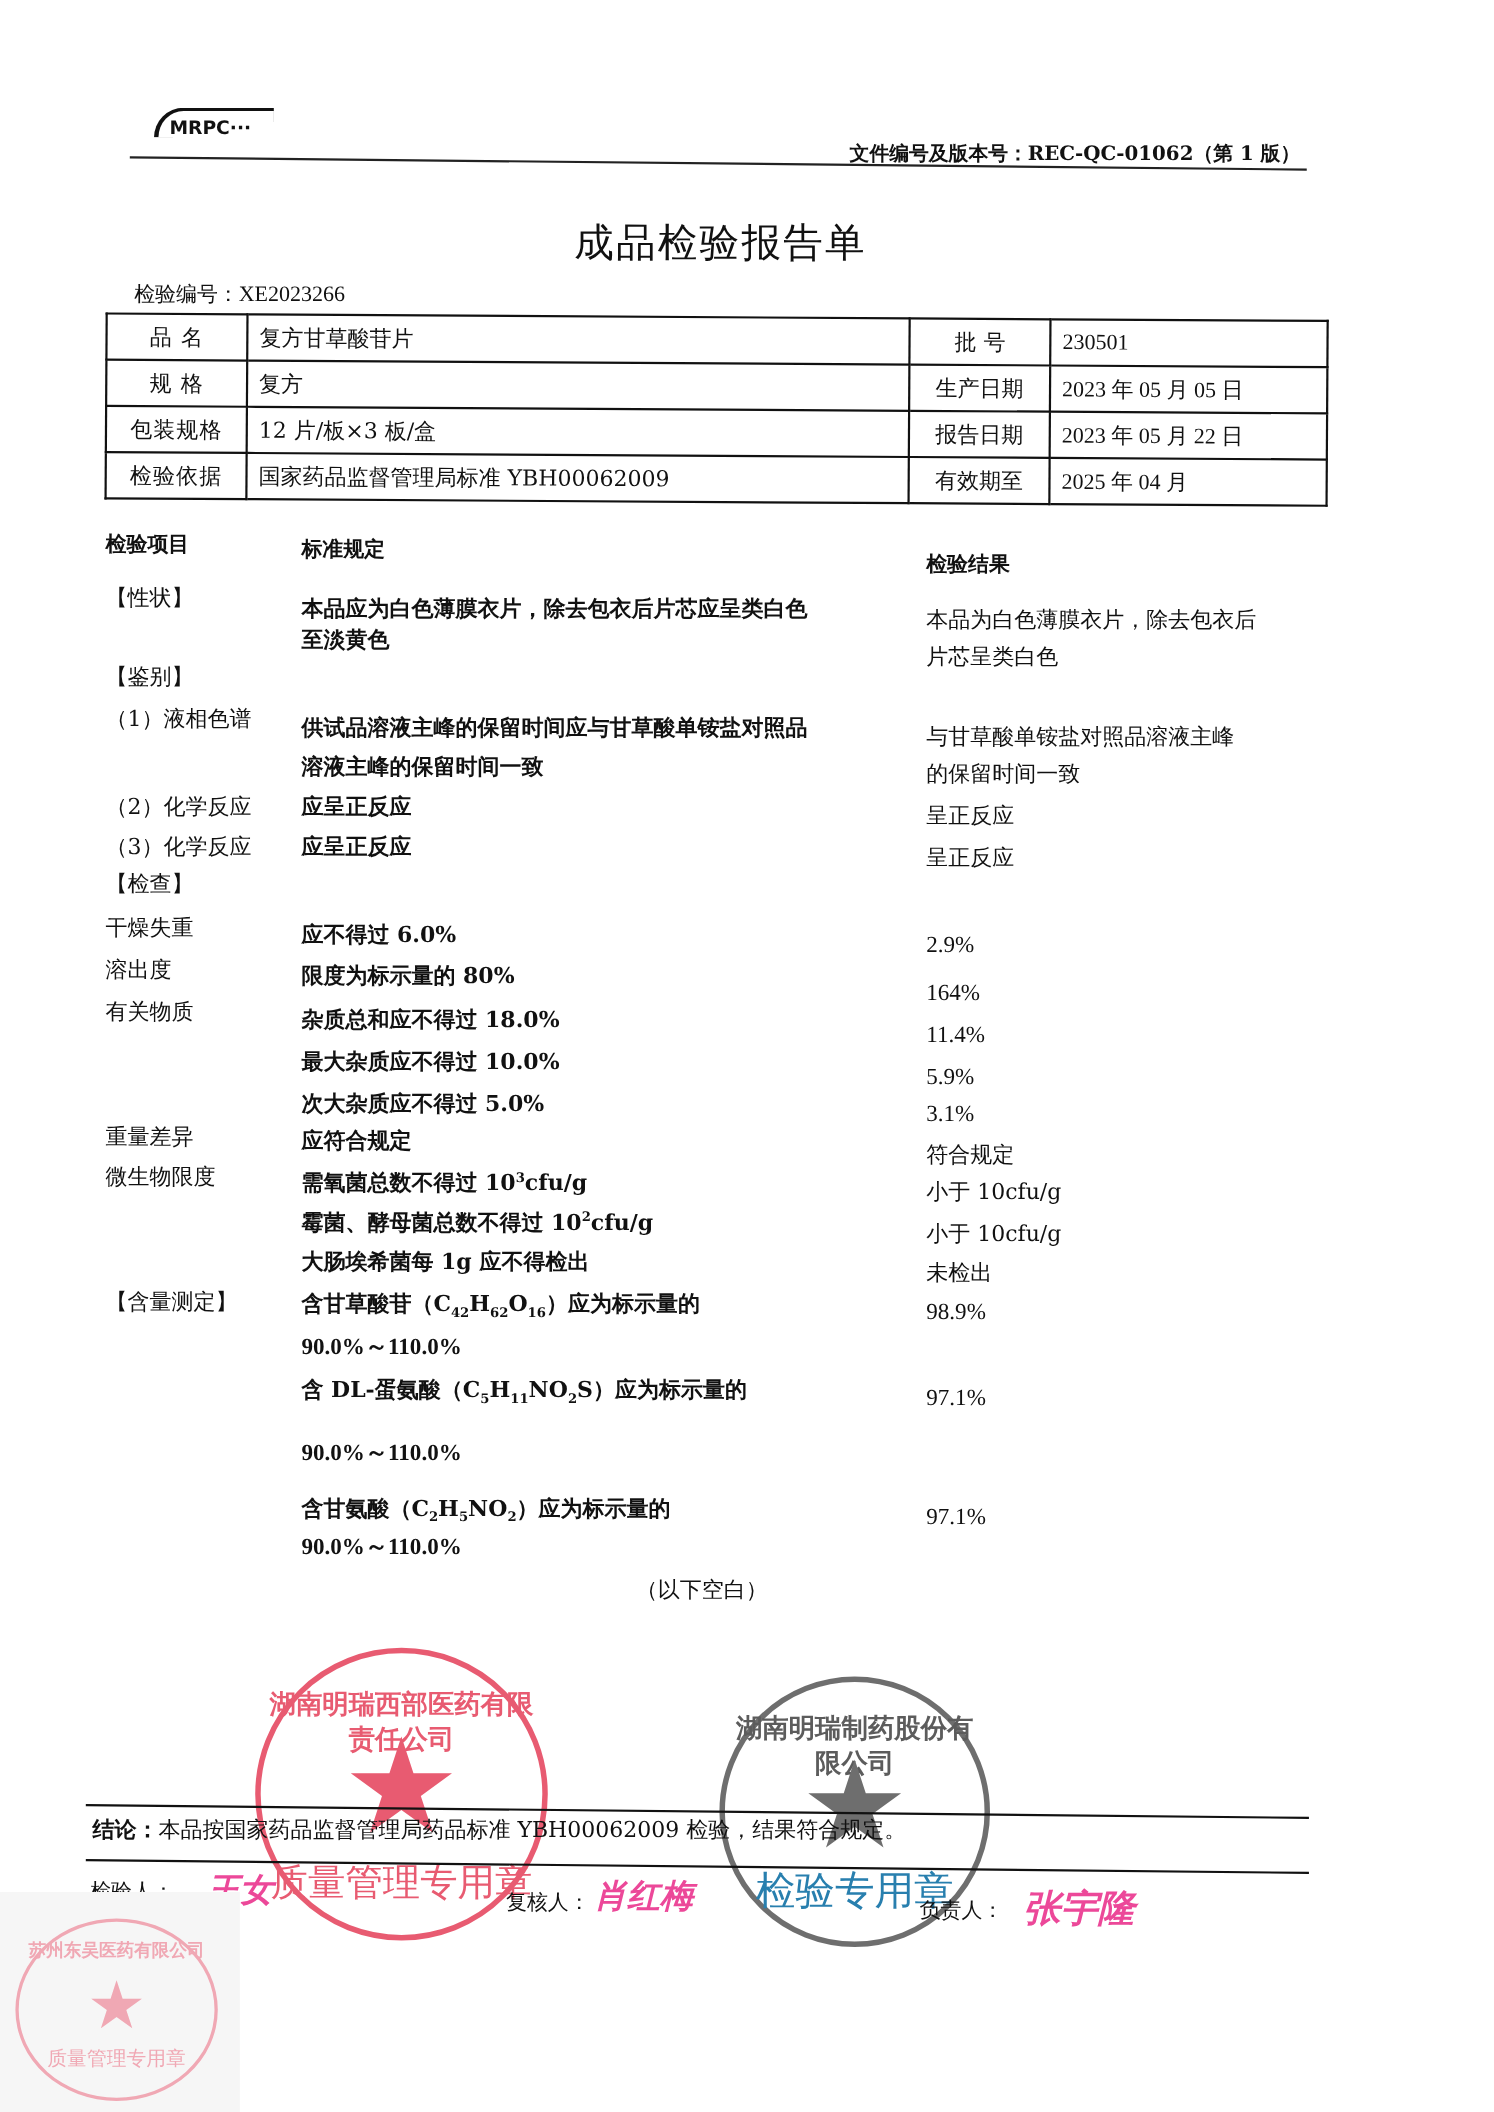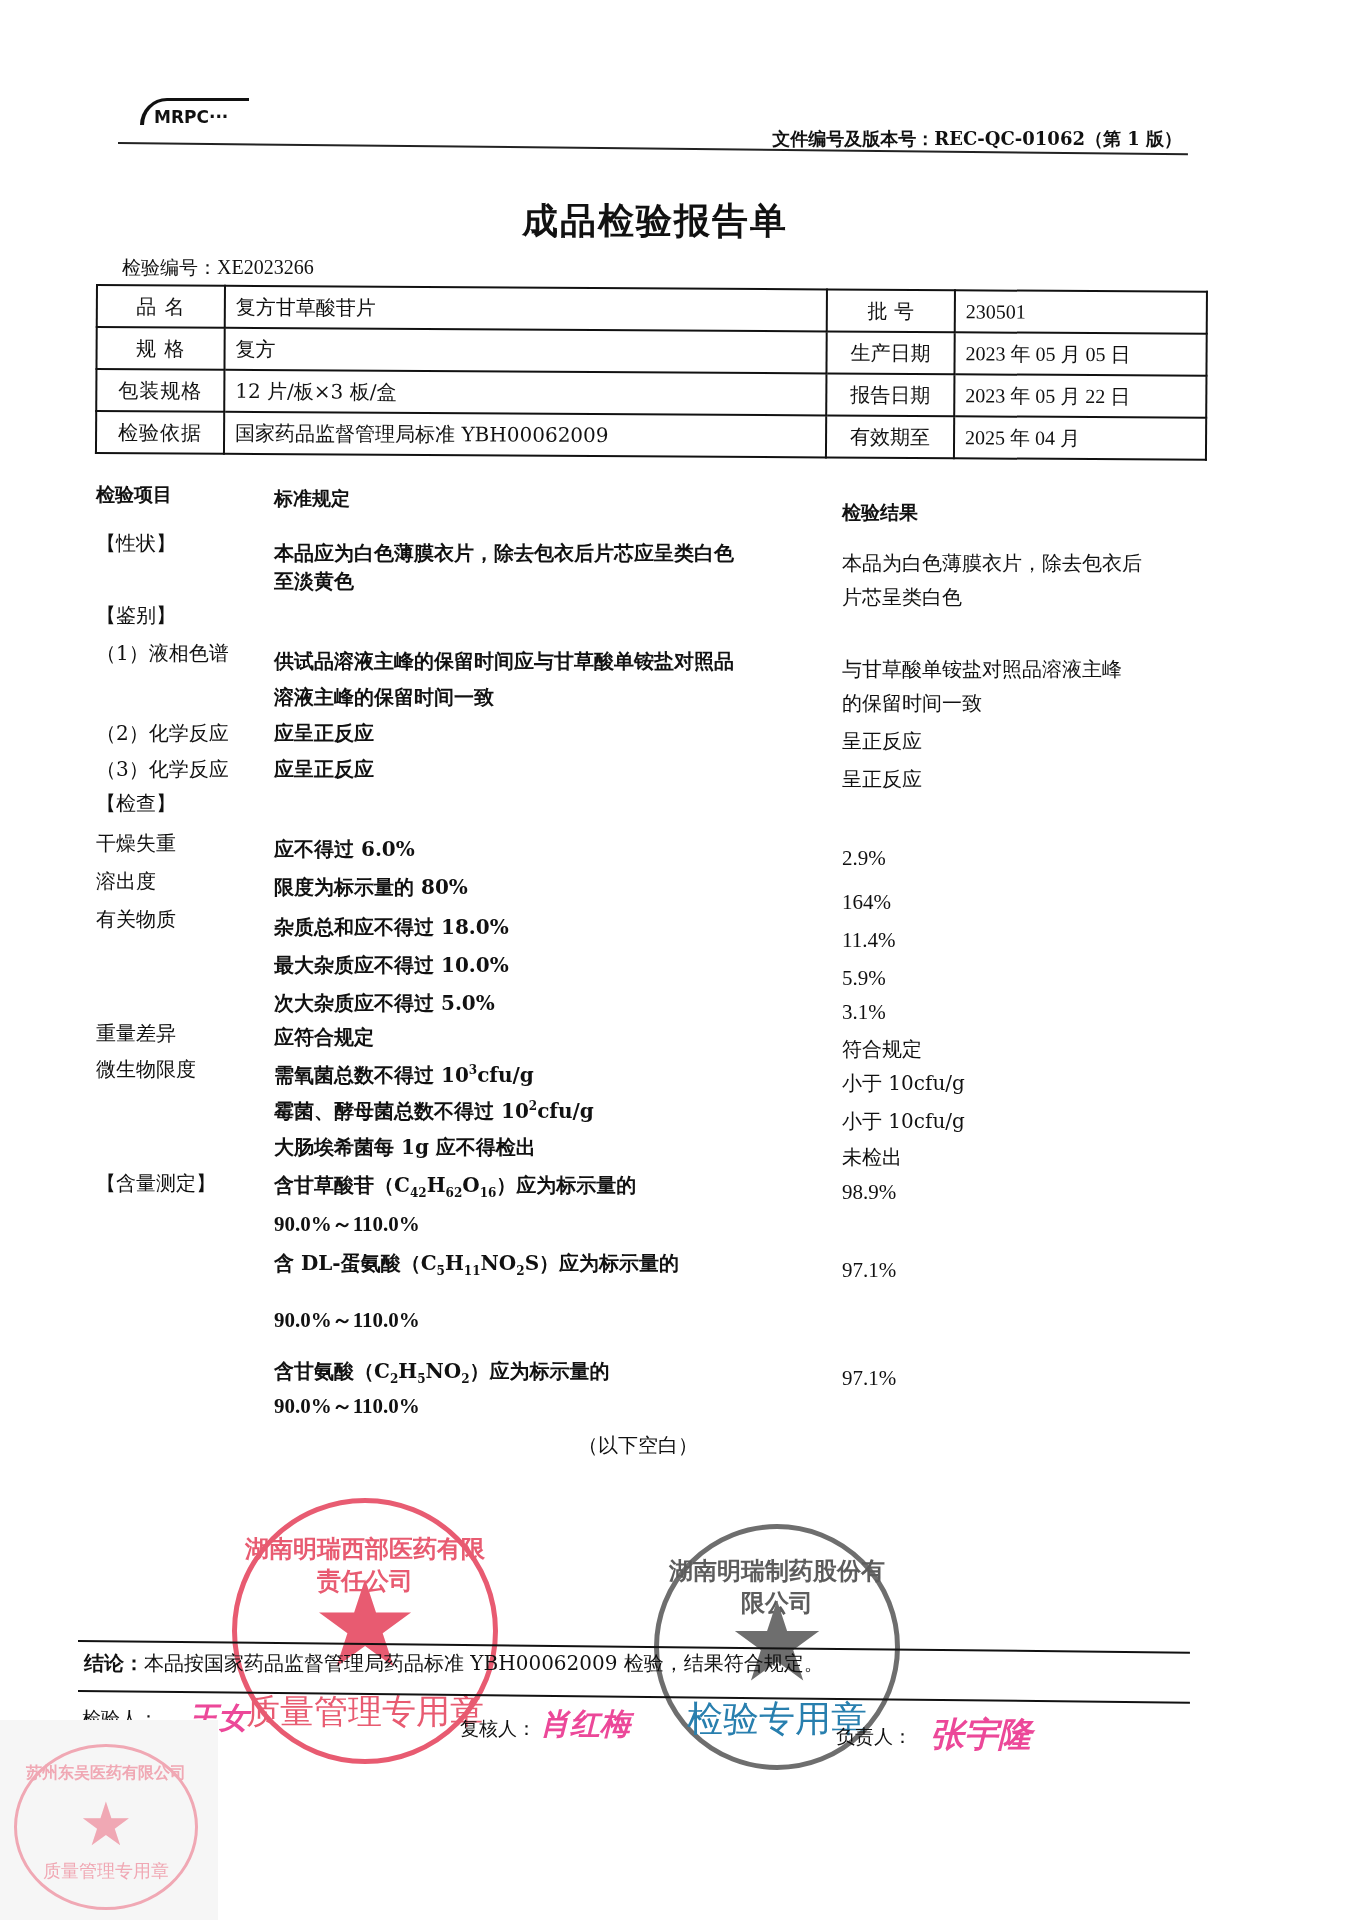--- a/index.html
+++ b/index.html
@@ -6,21 +6,21 @@
   body {
     width: 1358px; height: 1920px; background: #ffffff; position: relative; overflow: hidden;
     font-family: "DejaVu Serif", "Liberation Serif", serif; color: #111;
   }
   .abs { position: absolute; }
   .logo { left: 140px; top: 104px; width: 110px; height: 26px; }
   .logo-text { position: absolute; left: 14px; top: 3px; font-family: "DejaVu Sans", sans-serif; font-weight: bold; font-size: 17px; letter-spacing: 0px; color: #111; }
   .logo-arc { position: absolute; left: 0; top: -6px; width: 105px; height: 24px; border-top: 3px solid #111; border-left: 4px solid #111; border-radius: 60px 0 0 0; }
   .header-line { left: 118px; top: 142px; width: 1070px; height: 0; border-top: 2px solid #222; transform: rotate(0.6deg); transform-origin: left; }
   .docno { right: 176px; top: 127px; font-size: 18px; font-weight: bold; font-family: "DejaVu Serif", serif; }
-  .title { left: 0; width: 1310px; top: 197px; text-align: center; font-family: "DejaVu Sans", sans-serif; font-weight: bold; font-size: 36px; letter-spacing: 2px; }
+  .title { left: 0; width: 1310px; top: 197px; text-align: center; font-family: "DejaVu Sans", sans-serif; font-weight: normal; font-size: 36px; letter-spacing: 2px; }
   .insp-no { left: 122px; top: 255px; font-size: 20px; }
   .insp-no span { font-family: "Liberation Serif", serif; }
 
   table.info { position: absolute; left: 96px; top: 284px; border-collapse: collapse; transform: rotate(0.35deg); transform-origin: left top; }
   table.info td { border: 2px solid #111; font-size: 20px; padding: 0 10px; height: 40px; }
   td.lbl { text-align: center; width: 106px; letter-spacing: 1px; }
   td.val { width: 580px; }
   td.lbl2 { text-align: center; width: 106px; }
   td.val2 { width: 230px; font-family: "Liberation Serif", serif; }
 

